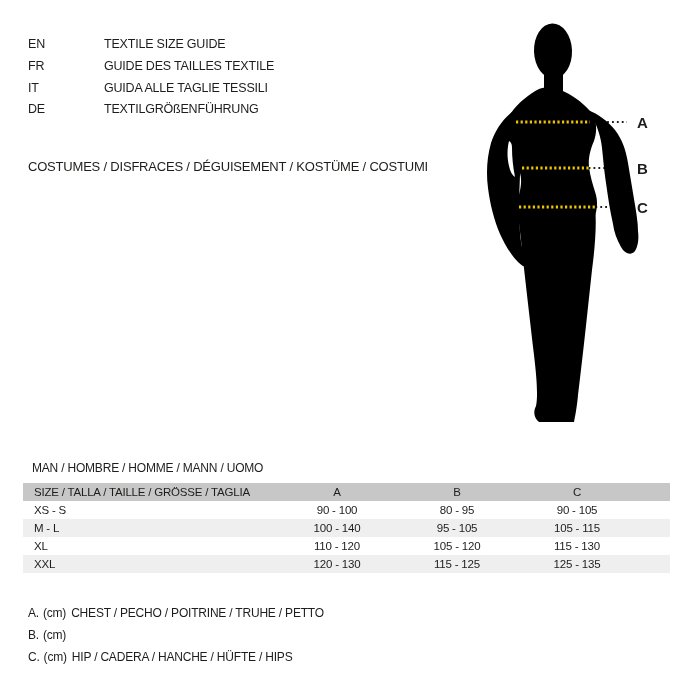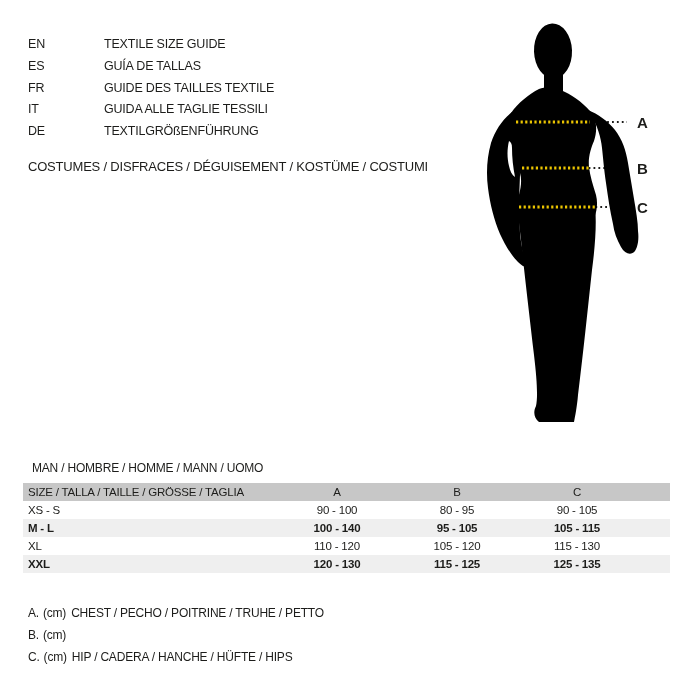--- a/index.html
+++ b/index.html
@@ -41,44 +41,40 @@
   .table-section-title {
     position: absolute; left: 32px; top: 461px;
     font-size: 12px; letter-spacing: -0.2px; white-space: nowrap;
   }
   .size-table {
     position: absolute; left: 23px; top: 483px; width: 647px;
     font-size: 11.5px; letter-spacing: -0.2px;
   }
   .t-row { display: flex; height: 18px; line-height: 18px; }
   .t-row.header { background: #c7c7c7; }
-  .t-row.alt { background: #efefef; font-weight: bold; }
-  .c-size { flex: 1 1 auto; padding-left: 5px; text-align: left; white-space: nowrap; }
+  .t-row.alt { background: #efefef; }
+  .c-size { flex: 1 1 auto; padding-left: 11px; text-align: left; white-space: nowrap; }
   .c-val { flex: 0 0 120px; width: 120px; text-align: center; white-space: nowrap; }
   .c-sp { flex: 0 0 33px; width: 33px; }
 
   
   .legend { position: absolute; left: 28px; top: 602px; }
   .legend-row { display: flex; line-height: 22px; font-size: 12px; letter-spacing: -0.2px; white-space: nowrap; }
   .legend-key { margin-right: 4px; }
   .legend-unit { margin-right: 5px; }
 </style>
 </head>
 <body>
 
 <div class="page">
 
   <div class="lang-list">
     <div class="lang-row">
       <span class="lang-code">EN</span>
       <span class="lang-name">TEXTILE SIZE GUIDE</span>
-    </div>
-    <div class="lang-row">
-      <span class="lang-code">ES</span>
-      <span class="lang-name">GUÍA DE TALLAS</span>
     </div>
     <div class="lang-row">
       <span class="lang-code">FR</span>
       <span class="lang-name">GUIDE DES TAILLES TEXTILE</span>
     </div>
     <div class="lang-row">
       <span class="lang-code">IT</span>
       <span class="lang-name">GUIDA ALLE TAGLIE TESSILI</span>
     </div>
     <div class="lang-row">

